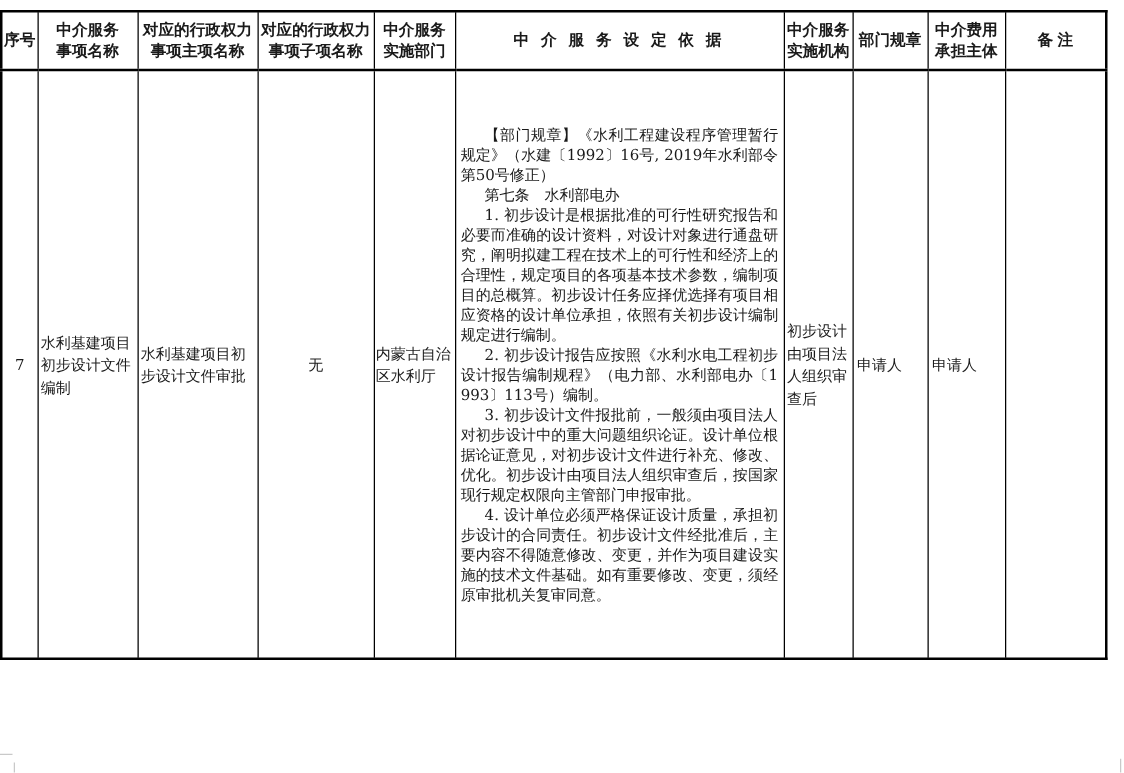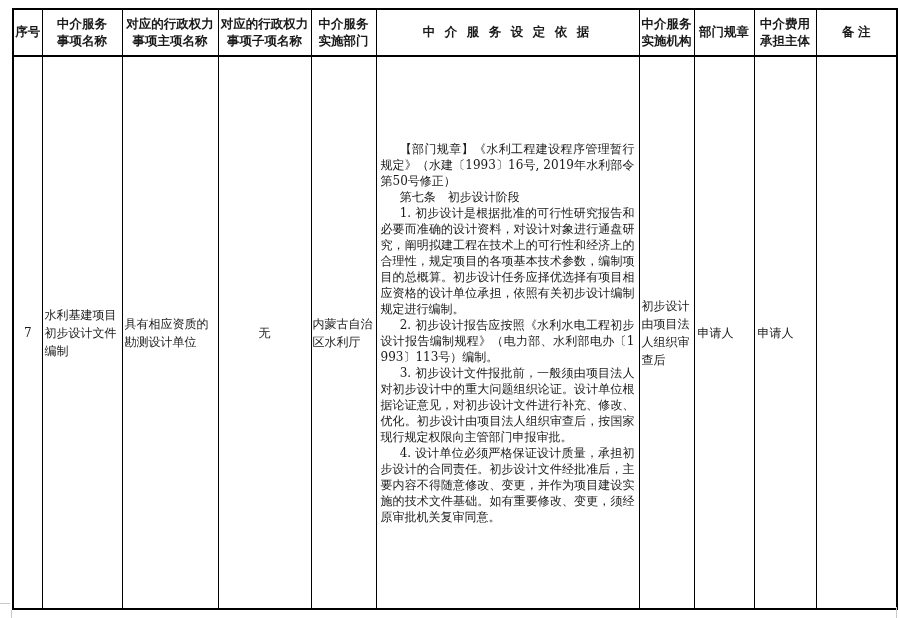--- a/index.html
+++ b/index.html
@@ -6,22 +6,22 @@
   body {
     width: 899px; height: 618px;
     background: var(--background, #fff);
     position: relative;
     font-family: "DejaVu Serif", "Liberation Serif", serif;
     color: var(--text, #1a1a1a);
     overflow: hidden;
   }
   .page { position: absolute; inset: 0; }
   table.svc {
-    position: absolute; left: 12px; top: 8px;
-    width: 884px; height: 602px;
+    position: absolute; left: 0; top: 8px;
+    width: 884px; height: 520px;
     border-collapse: collapse; table-layout: fixed;
     border: 2px solid var(--border, #000);
   }
   .svc th, .svc td {
     border: 1px solid var(--border, #000);
     vertical-align: middle;
     overflow: hidden;
   }
   .svc thead tr { height: 47px; }
   .svc th {
@@ -93,27 +93,27 @@
         <th>部门规章</th>
         <th>中介费用
 承担主体</th>
         <th>备  注</th>
       </tr>
     </thead>
     <tbody>
       <tr>
         <td class="center">7</td>
         <td>水利基建项目初步设计文件编制</td>
-        <td>具有相应资质的勘测设计单位</td>
+        <td>水利基建项目初步设计文件审批</td>
         <td class="center">无</td>
         <td class="tight">内蒙古自治区水利厅</td>
         <td class="basis">
           <div>
-              <p class="para">【部门规章】《水利工程建设程序管理暂行规定》（水建〔1993〕16号, 2019年水利部令第50号修正）</p>
-              <p class="para">第七条　初步设计阶段</p>
+              <p class="para">【部门规章】《水利工程建设程序管理暂行规定》（水建〔1992〕16号, 2019年水利部令第50号修正）</p>
+              <p class="para">第七条　水利部电办</p>
               <p class="para">1. 初步设计是根据批准的可行性研究报告和必要而准确的设计资料，对设计对象进行通盘研究，阐明拟建工程在技术上的可行性和经济上的合理性，规定项目的各项基本技术参数，编制项目的总概算。初步设计任务应择优选择有项目相应资格的设计单位承担，依照有关初步设计编制规定进行编制。</p>
               <p class="para">2. 初步设计报告应按照《水利水电工程初步设计报告编制规程》（电力部、水利部电办〔1993〕113号）编制。</p>
               <p class="para">3. 初步设计文件报批前，一般须由项目法人对初步设计中的重大问题组织论证。设计单位根据论证意见，对初步设计文件进行补充、修改、优化。初步设计由项目法人组织审查后，按国家现行规定权限向主管部门申报审批。</p>
               <p class="para">4. 设计单位必须严格保证设计质量，承担初步设计的合同责任。初步设计文件经批准后，主要内容不得随意修改、变更，并作为项目建设实施的技术文件基础。如有重要修改、变更，须经原审批机关复审同意。</p>
             </div>
         </td>
         <td>初步设计由项目法人组织审查后</td>
         <td class="pad3">申请人</td>
         <td class="pad3">申请人</td>
         <td></td>

